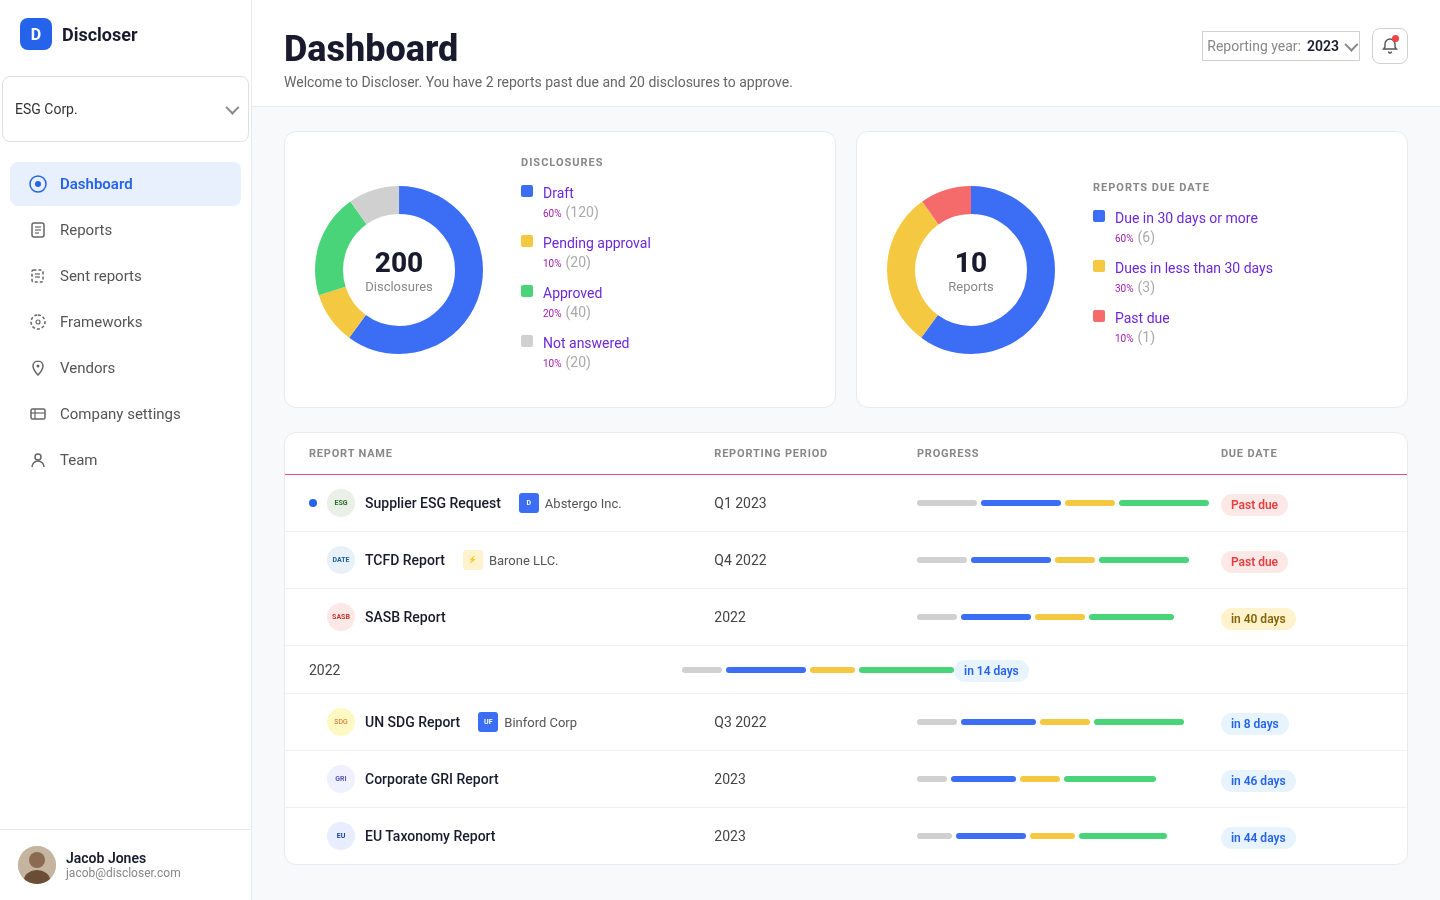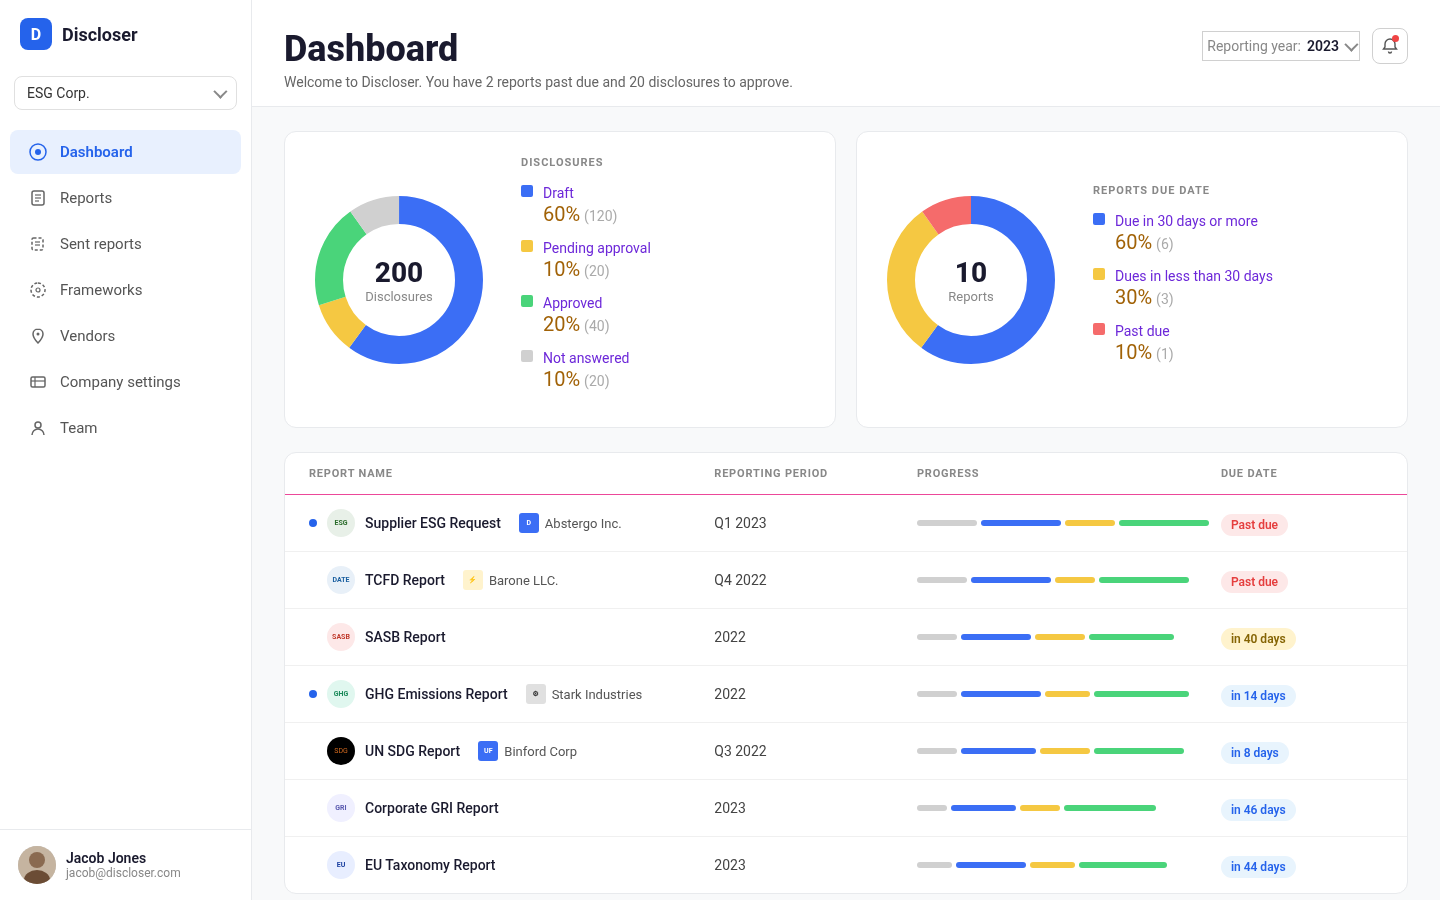--- a/index.html
+++ b/index.html
@@ -3,21 +3,21 @@
   <meta charset="utf-8">
   <style>
     * { box-sizing: border-box; margin: 0; padding: 0; }
     body { font-family: -apple-system, BlinkMacSystemFont, 'Segoe UI', Roboto, sans-serif; background: #f8f9fa; display: flex; height: 900px; overflow: hidden; }
 
     
     .sidebar { width: 252px; background: #fff; border-right: 1px solid #e8eaed; display: flex; flex-direction: column; padding: 0; flex-shrink: 0; }
     .sidebar-logo { display: flex; align-items: center; gap: 10px; padding: 18px 20px; }
     .sidebar-logo-icon { width: 32px; height: 32px; background: #2563eb; border-radius: 8px; display: flex; align-items: center; justify-content: center; color: white; font-weight: bold; font-size: 16px; }
     .sidebar-logo-text { font-size: 18px; font-weight: 700; color: #1a1a2e; }
-    .sidebar-company { margin: 8px 14px; padding: 8px 12px; border: 1px solid #e0e0e0; border-radius: 8px; display: flex; align-items: center; justify-content: space-between; cursor: pointer; font-size: 14px; color: #333; }
+    .sidebar-company { margin: 8px 2px; padding: 24px 12px; border: 1px solid #e0e0e0; border-radius: 8px; display: flex; align-items: center; justify-content: space-between; cursor: pointer; font-size: 14px; color: #333; }
     .sidebar-nav { flex: 1; padding: 10px 0; }
     .sidebar-item { display: flex; align-items: center; gap: 12px; padding: 12px 18px; cursor: pointer; color: #555; font-size: 15px; border-radius: 8px; margin: 2px 10px; }
     .sidebar-item.active { background: #e8f0fe; color: #2563eb; font-weight: 600; }
     .sidebar-item-icon { width: 20px; height: 20px; display: flex; align-items: center; justify-content: center; flex-shrink: 0; }
     .sidebar-footer { padding: 16px 18px; border-top: 1px solid #e8eaed; display: flex; align-items: center; gap: 10px; }
     .sidebar-avatar { width: 38px; height: 38px; border-radius: 50%; background: #ccc; overflow: hidden; flex-shrink: 0; }
     .sidebar-user-name { font-size: 14px; font-weight: 600; color: #1a1a2e; }
     .sidebar-user-email { font-size: 12px; color: #888; }
 
     
@@ -42,21 +42,21 @@
     .donut-container { position: relative; width: 180px; height: 180px; flex-shrink: 0; }
     .donut-center { position: absolute; top: 50%; left: 50%; transform: translate(-50%, -50%); text-align: center; }
     .donut-center-number { font-size: 28px; font-weight: 800; color: #1a1a2e; }
     .donut-center-label { font-size: 13px; color: #888; }
 
     .chart-legend { flex: 1; }
     .legend-title { font-size: 11px; font-weight: 700; letter-spacing: 1px; color: #888; text-transform: uppercase; margin-bottom: 14px; }
     .legend-item { display: flex; align-items: flex-start; gap: 10px; margin-bottom: 12px; }
     .legend-dot { width: 12px; height: 12px; border-radius: 2px; flex-shrink: 0; margin-top: 2px; }
     .legend-text-main { font-size: 14px; color: #6d28d9; }
-    .legend-text-pct { font-size: 20px; color: #a16207; }
+    .legend-text-pct { font-size: 10px; color: #a21caf; }
     .legend-text-count { font-size: 14px; color: #aaa; margin-top: 20px; }
 
     
     .table-card { background: #fff; border-radius: 12px; border: 1px solid #e8eaed; overflow: hidden; }
     .table-header-row { display: grid; grid-template-columns: 2fr 1fr 1.5fr 0.8fr; padding: 14px 24px; border-bottom: 1px solid #ec4899; }
     .table-header-cell { font-size: 11px; font-weight: 700; letter-spacing: 0.8px; color: #888; text-transform: uppercase; }
     .table-row { display: grid; grid-template-columns: 2fr 1fr 1.5fr 0.8fr; padding: 14px 24px; border-bottom: 1px solid #f0f0f0; align-items: center; }
     .table-row:last-child { border-bottom: none; }
     .report-name-cell { display: flex; align-items: center; gap: 10px; }
     .report-indicator { width: 8px; height: 8px; border-radius: 50%; background: #2563eb; flex-shrink: 0; }
@@ -368,42 +368,33 @@
             <div class="period-cell">2022</div>
             <div class="progress-cell">
               <div class="progress-segment" style="width: 40px; background: rgb(208, 208, 208);"></div>
               <div class="progress-segment" style="width: 70px; background: rgb(59, 110, 245);"></div>
               <div class="progress-segment" style="width: 50px; background: rgb(245, 200, 66);"></div>
               <div class="progress-segment" style="width: 85px; background: rgb(74, 212, 122);"></div>
             </div>
             <div><span class="due-badge in-30">in 40 days</span></div>
           </div>
           <div class="table-row">
-            <div class="report-name-cell">
-              <span class="report-indicator"></span>
-              <div class="report-icon" style="background: rgb(224, 247, 239); color: rgb(26, 138, 90); font-size: 7px; font-weight: 700;">GHG</div>
-              <span class="report-name">GHG Emissions Report</span>
-              <div class="report-company">
-                <div class="company-logo" style="background: rgb(224, 224, 224); color: rgb(51, 51, 51);">⚙</div>
-                <span class="company-name">Stark Industries</span>
-              </div>
-            </div>
             <div class="period-cell">2022</div>
             <div class="progress-cell">
               <div class="progress-segment" style="width: 40px; background: rgb(208, 208, 208);"></div>
               <div class="progress-segment" style="width: 80px; background: rgb(59, 110, 245);"></div>
               <div class="progress-segment" style="width: 45px; background: rgb(245, 200, 66);"></div>
               <div class="progress-segment" style="width: 95px; background: rgb(74, 212, 122);"></div>
             </div>
             <div><span class="due-badge in-days">in 14 days</span></div>
           </div>
           <div class="table-row">
             <div class="report-name-cell">
               <span class="report-indicator-empty"></span>
-              <div class="report-icon" style="background: #000000; color: rgb(210, 105, 30); font-size: 7px; font-weight: 400;">SDG</div>
+              <div class="report-icon" style="background: #fef9c3; color: rgb(210, 105, 30); font-size: 7px; font-weight: 400;">SDG</div>
               <span class="report-name">UN SDG Report</span>
               <div class="report-company">
                 <div class="company-logo" style="background: rgb(59, 110, 245); color: rgb(255, 255, 255);">UF</div>
                 <span class="company-name">Binford Corp</span>
               </div>
             </div>
             <div class="period-cell">Q3 2022</div>
             <div class="progress-cell">
               <div class="progress-segment" style="width: 40px; background: rgb(208, 208, 208);"></div>
               <div class="progress-segment" style="width: 75px; background: rgb(59, 110, 245);"></div>

